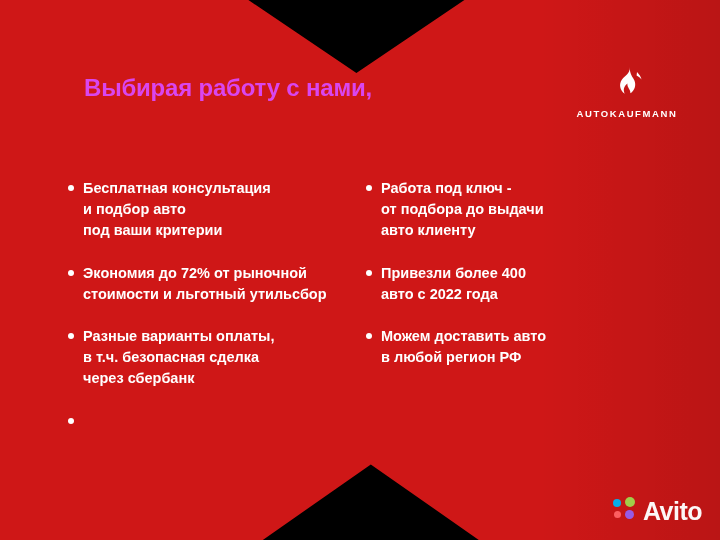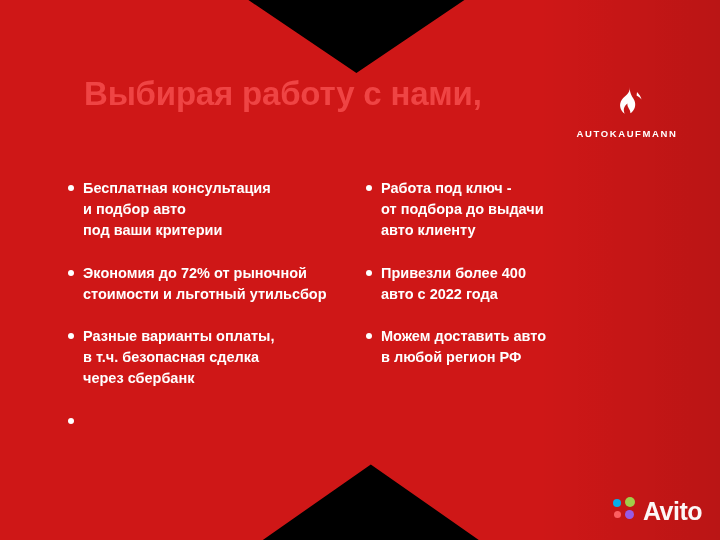--- a/index.html
+++ b/index.html
@@ -50,36 +50,36 @@
     height: 540px;
     background: linear-gradient(to right, rgba(0,0,0,0), rgba(0,0,0,0.10));
     pointer-events: none;
   }
 
   .headline {
     position: absolute;
     left: 84px;
     top: 72px;
     width: 500px;
-    color: #ef4444;
-    font-size: 33px;
+    color: #d946ef;
+    font-size: 24px;
     font-weight: bold;
     line-height: 1.32;
     letter-spacing: -0.2px;
   }
   .headline .l2 {
     display: block;
     padding-left: 28px;
   }
 
   
   .logo {
     position: absolute;
     right: 34px;
-    top: 84px;
+    top: 64px;
     width: 118px;
     text-align: center;
     color: #ffffff;
   }
   .logo .mark {
     display: block;
     margin: 0 auto 6px auto;
     width: 38px;
     height: 38px;
   }

